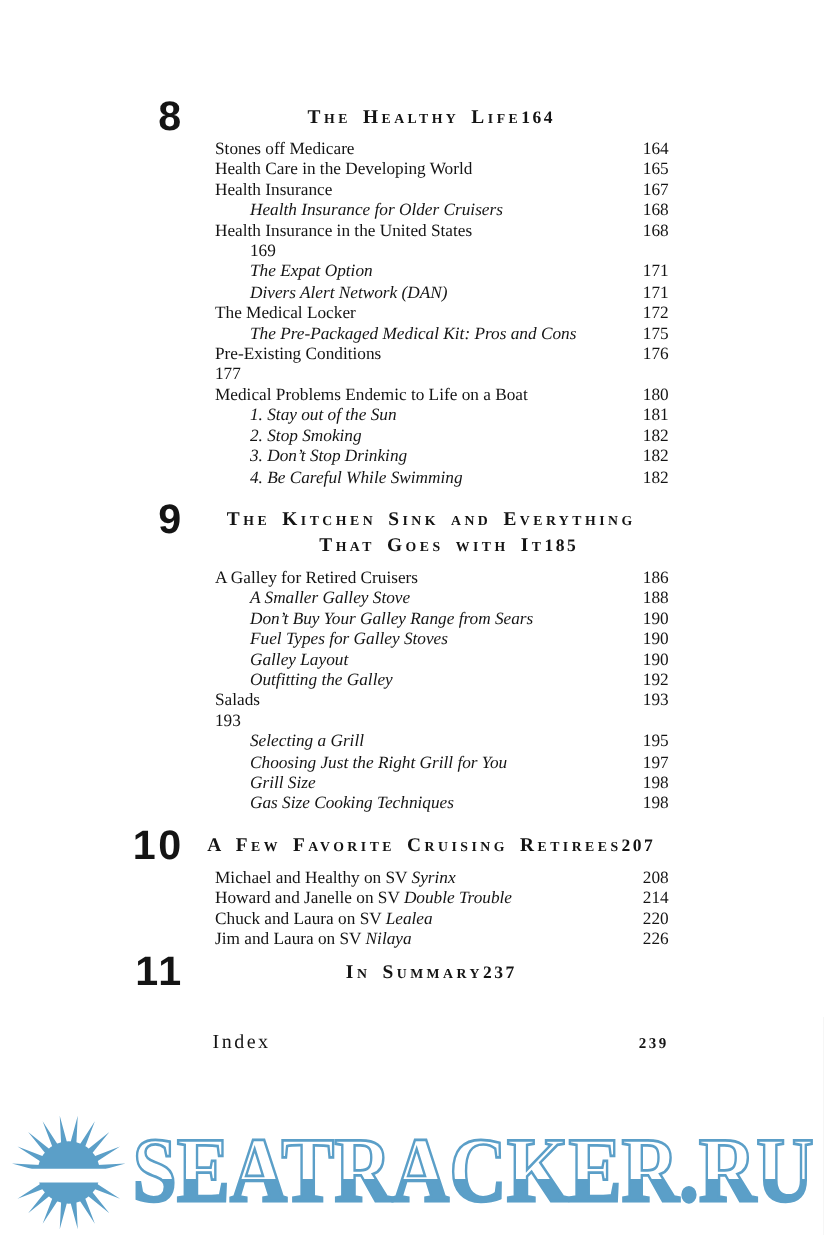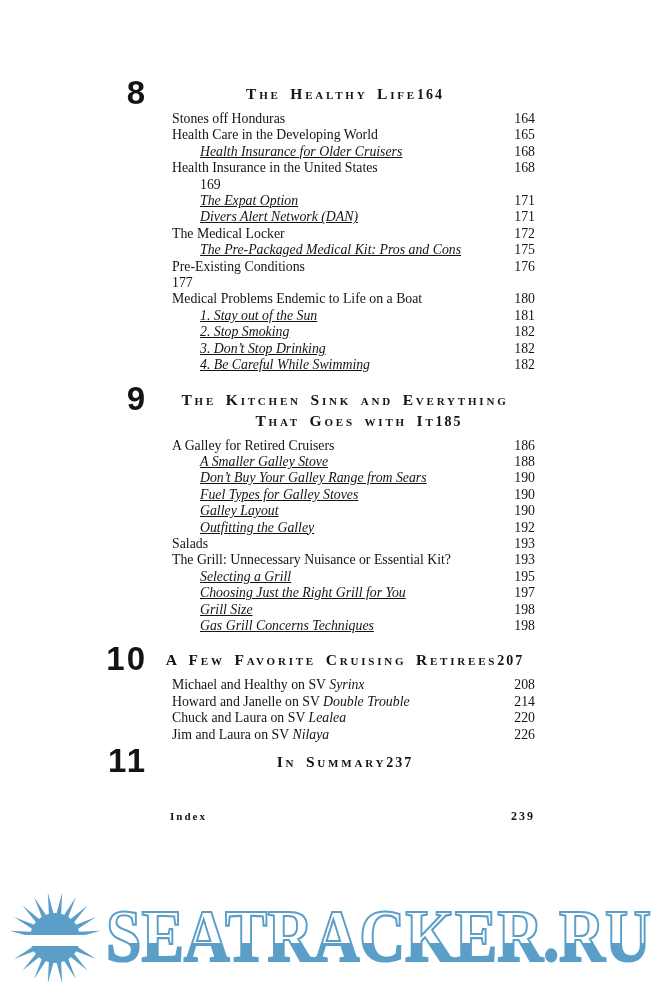--- a/index.html
+++ b/index.html
@@ -34,30 +34,30 @@
   }
   .ch-page { font-weight:700; font-size:14px; letter-spacing:2px; }
 
   
   .entries { margin-top:6px; margin-left:17px; }
   .entry {
     display:flex; justify-content:space-between; align-items:baseline;
     font-size:13.8px; line-height:16.4px;
   }
   .entry.l2 { padding-left:28px; }
-  .entry.it .entry-text { font-style:italic;text-decoration:underline; }
+  .entry.it .entry-text { font-style:italic; }
   .entry-page { font-style:normal; font-size:13.8px; }
   .entry-text .t2 { font-style:italic; }
 
   
   .back {
     margin-top:36px; margin-left:15px;
     display:flex; justify-content:space-between; align-items:baseline;
   }
-  .back .bm-label { font-weight:700; font-size:11px; letter-spacing:2px; }
+  .back .bm-label { font-weight:400; font-size:16px; letter-spacing:2px; }
   .back .bm-page  { font-weight:700; font-size:12px; letter-spacing:2px;margin-left:32px; }
 
   
   .watermark { position:absolute; left:0; top:878px; width:659px; height:110px; }
 </style>
 </head>
 <body>
 
 <div class="page">
 
@@ -67,29 +67,33 @@
     <header class="ch-head">
       <span class="ch-num">8</span>
       <div class="ch-line line1">
         <span class="ch-title">The Healthy Life</span>
         <span class="ch-page">164</span>
       </div>
 
     </header>
     <div class="entries">
   <div class="entry">
-    <span class="entry-text"><span class="t1">Stones off Honduras</span></span>
+    <span class="entry-text"><span class="t1">Stones off Medicare</span></span>
     <span class="entry-page">164</span>
   </div>
 
   <div class="entry">
     <span class="entry-text"><span class="t1">Health Care in the Developing World</span></span>
     <span class="entry-page">165</span>
   </div>
 
+  <div class="entry">
+    <span class="entry-text"><span class="t1">Health Insurance</span></span>
+    <span class="entry-page">167</span>
+  </div>
 
   <div class="entry l2 it">
     <span class="entry-text"><span class="t1">Health Insurance for Older Cruisers</span></span>
     <span class="entry-page">168</span>
   </div>
 
   <div class="entry">
     <span class="entry-text"><span class="t1">Health Insurance in the United States</span></span>
     <span class="entry-page">168</span>
   </div>
@@ -196,41 +200,40 @@
     <span class="entry-text"><span class="t1">Outfitting the Galley</span></span>
     <span class="entry-page">192</span>
   </div>
 
   <div class="entry">
     <span class="entry-text"><span class="t1">Salads</span></span>
     <span class="entry-page">193</span>
   </div>
 
   <div class="entry">
-    <span class="entry-text"><span class="t1">The Grill: Unnecessary Nuisance or Essential Kit?</span></span>
     <span class="entry-page">193</span>
   </div>
 
   <div class="entry l2 it">
     <span class="entry-text"><span class="t1">Selecting a Grill</span></span>
     <span class="entry-page">195</span>
   </div>
 
   <div class="entry l2 it">
     <span class="entry-text"><span class="t1">Choosing Just the Right Grill for You</span></span>
     <span class="entry-page">197</span>
   </div>
 
   <div class="entry l2 it">
     <span class="entry-text"><span class="t1">Grill Size</span></span>
     <span class="entry-page">198</span>
   </div>
 
   <div class="entry l2 it">
-    <span class="entry-text"><span class="t1">Gas Grill Concerns Techniques</span></span>
+    <span class="entry-text"><span class="t1">Gas Size Cooking Techniques</span></span>
     <span class="entry-page">198</span>
   </div>
 </div>
   </section>
 
   <section class="chapter">
     <header class="ch-head">
       <span class="ch-num">10</span>
       <div class="ch-line line1">
         <span class="ch-title">A Few Favorite Cruising Retirees</span>

